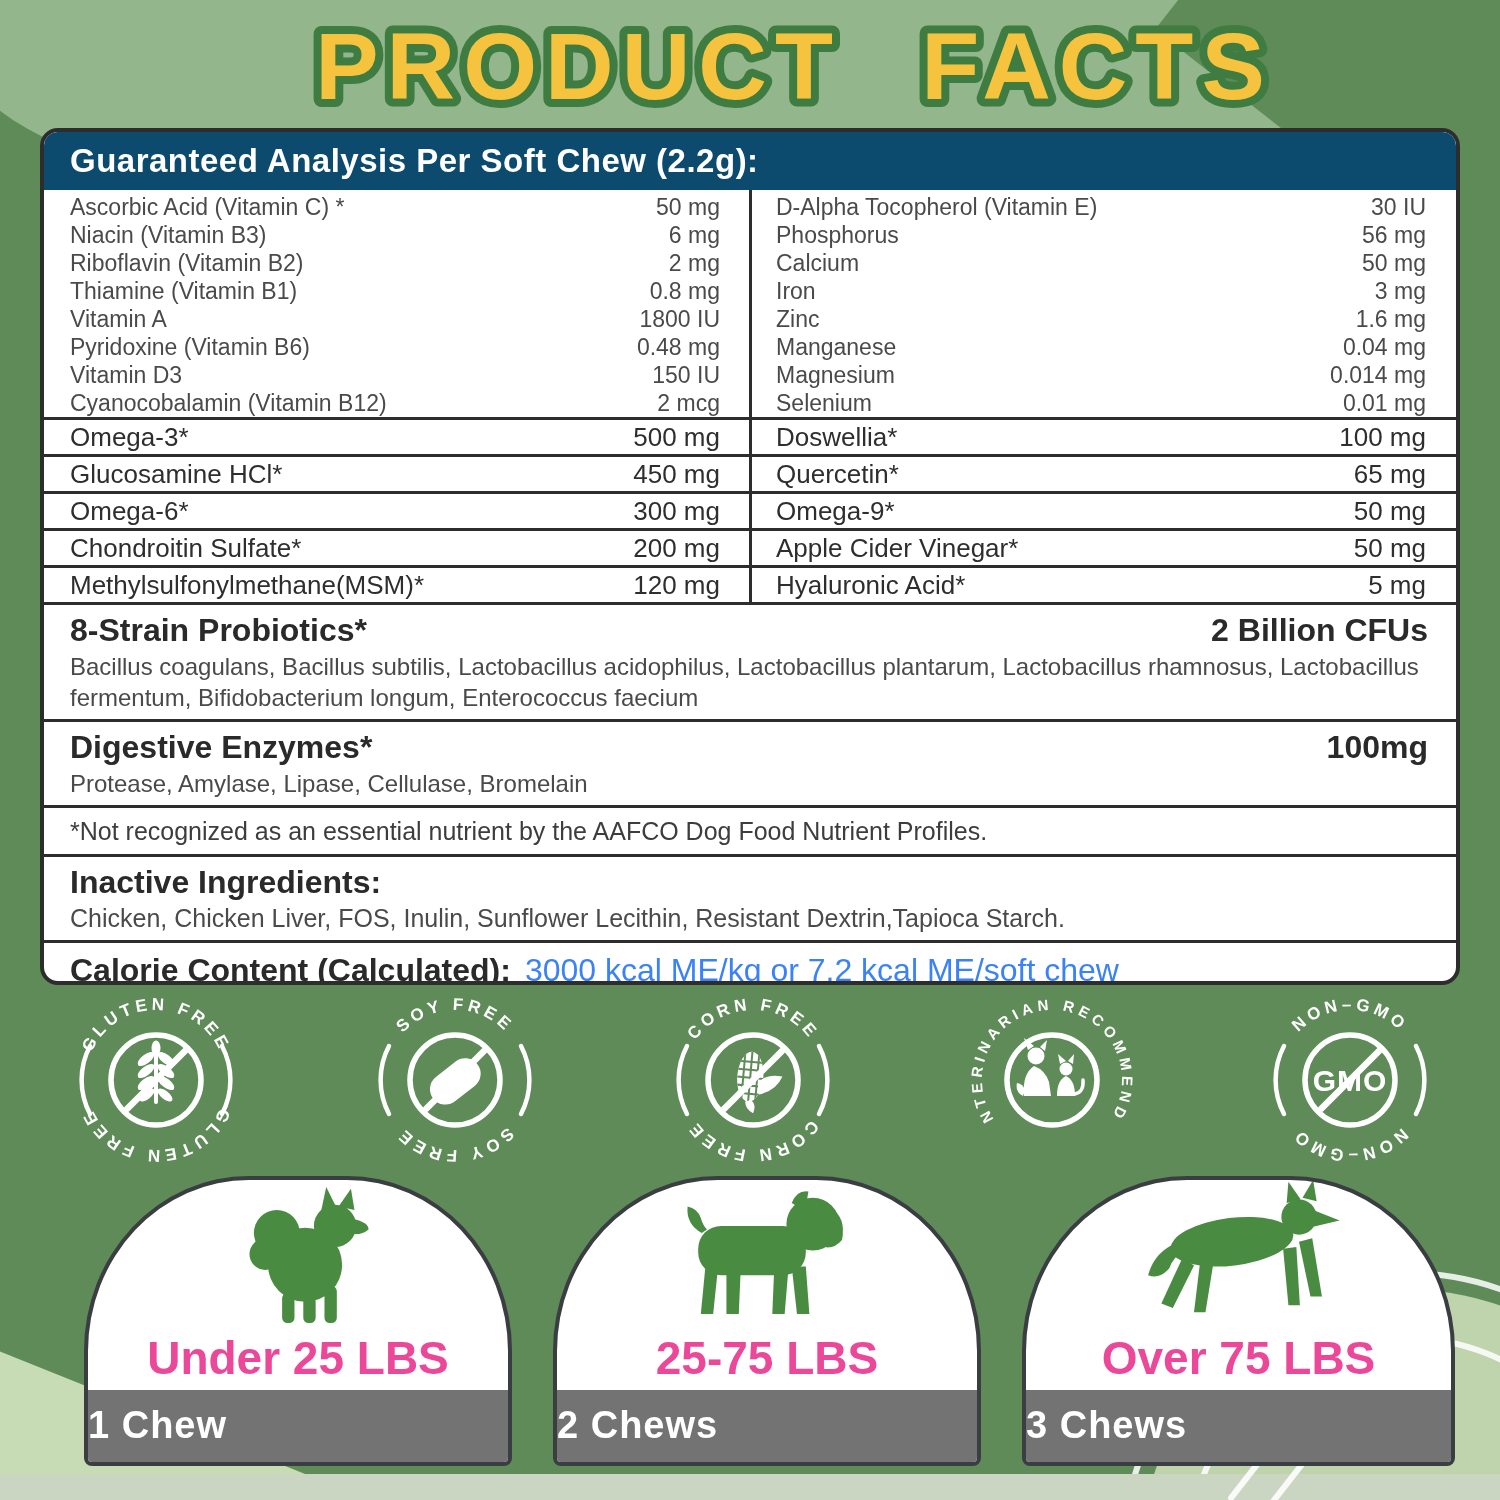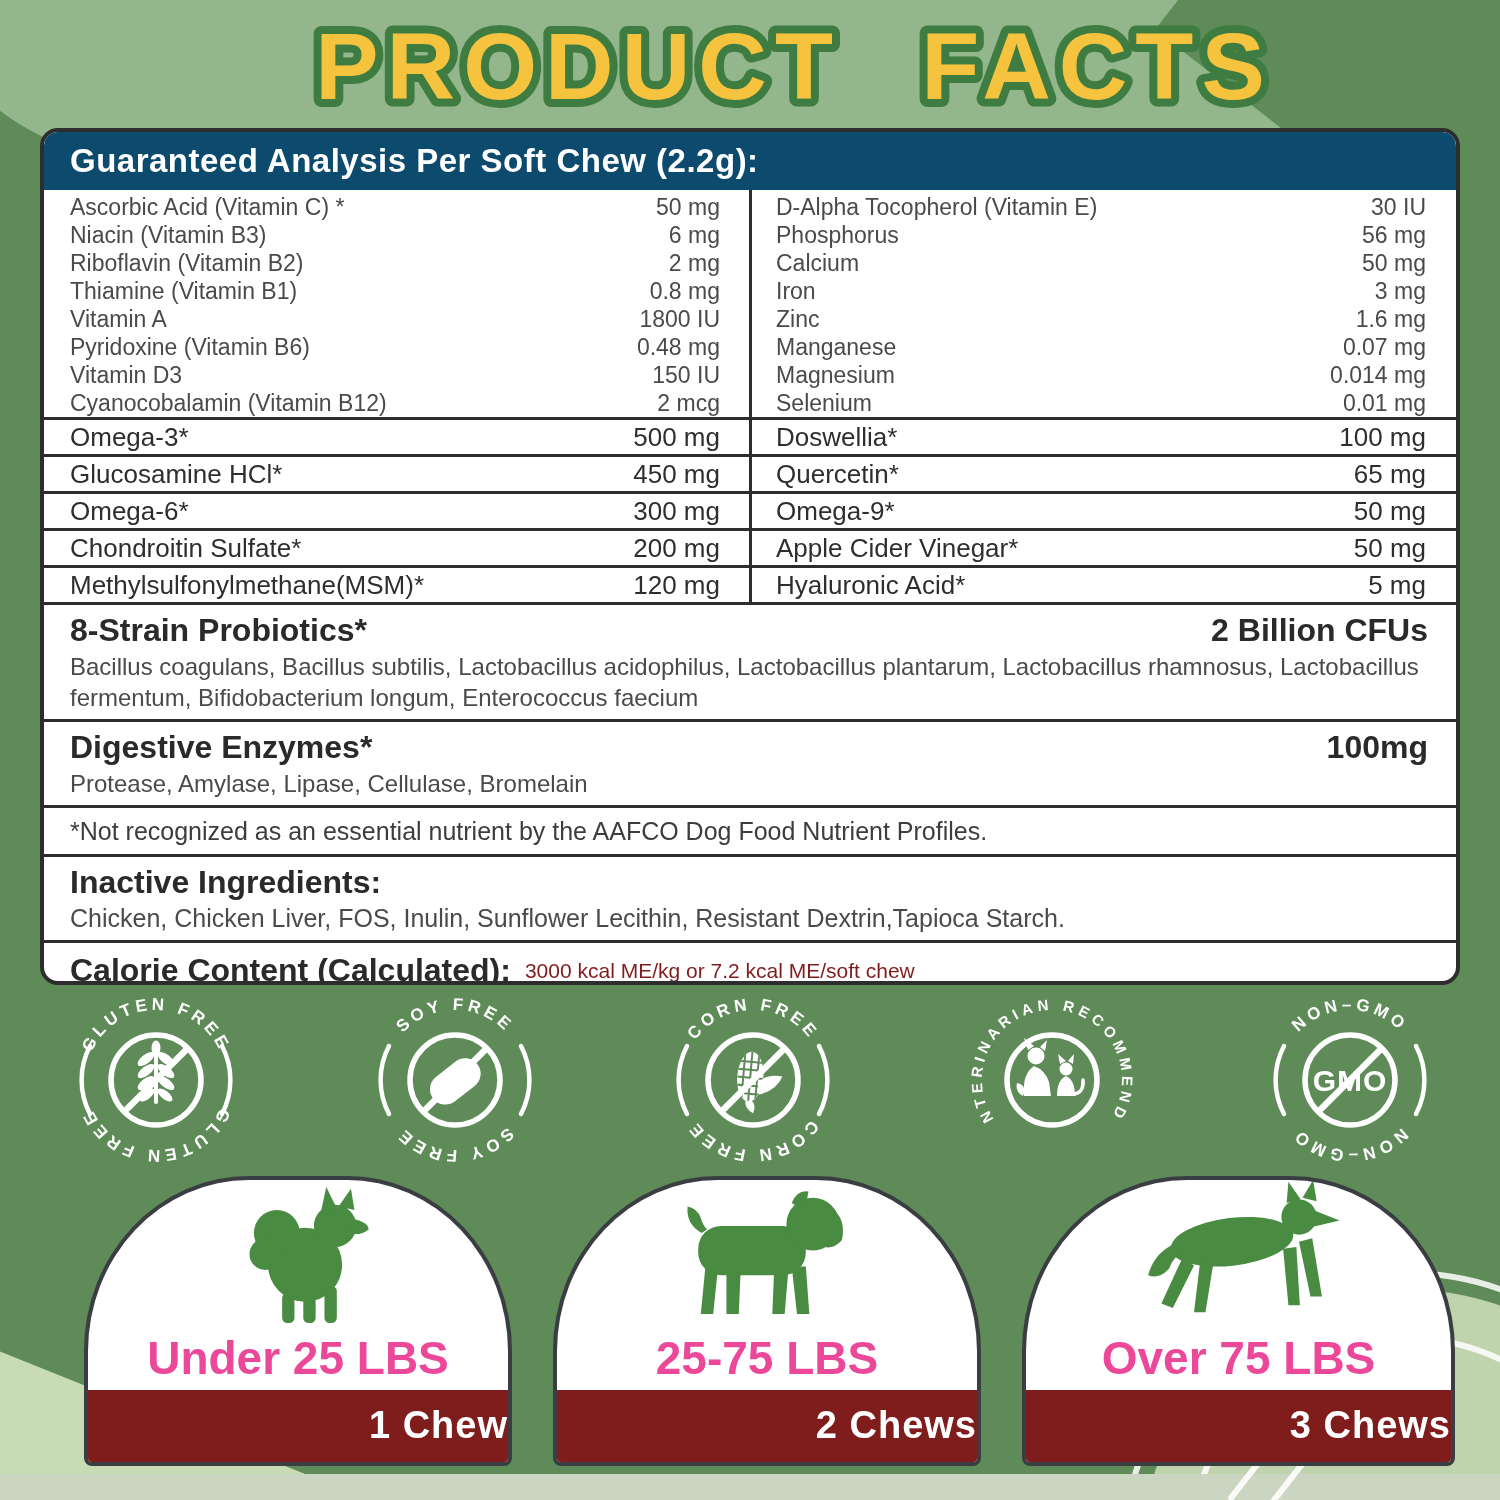--- a/index.html
+++ b/index.html
@@ -31,36 +31,36 @@
     padding:0 30px 0 26px;color:#4A4A4A;font-size:23px;}
   .brow{display:flex;justify-content:space-between;align-items:center;height:34px;
     border-top:3px solid #2D2D2D;padding:0 30px 0 26px;font-weight:normal;color:#2E2E2E;font-size:26px;}
   .section{border-top:3px solid #2D2D2D;padding:4px 28px 6px 26px;}
   .sec-head{display:flex;justify-content:space-between;font-weight:bold;font-size:32px;
     color:#2A2A2A;line-height:42px;}
   .sec-list{font-size:24px;color:#4A4A4A;line-height:31px;}
   .footnote{border-top:3px solid #2D2D2D;font-size:25px;color:#3D3D3D;padding:9px 28px 8px 26px;}
   .cal-line{display:flex;align-items:center;gap:14px;padding-top:5px;}
   .cal-head{font-weight:bold;font-size:32px;color:#2A2A2A;}
-  .cal-val{font-size:21px;color:#7f1d1d;}
+  .cal-val{font-size:32px;color:#3b82f6;}
 
   .badges{position:absolute;top:990px;left:0;width:1500px;z-index:2;display:flex;
     justify-content:space-between;padding:0 60px 0 66px;box-sizing:border-box;}
   .badge{width:180px;height:180px;}
   .badge text{fill:#fff;font-family:"Liberation Sans",sans-serif;font-weight:bold;}
 
   .cards{position:absolute;top:1176px;left:0;width:1500px;z-index:2;display:flex;
     justify-content:space-between;padding:0 45px 0 84px;box-sizing:border-box;}
   .card{width:420px;height:282px;background:#fff;border:4px solid #3A3D42;
     border-radius:165px 165px 8px 8px / 175px 175px 8px 8px;overflow:hidden;}
   .card3{width:425px;}
   .card-body{height:210px;display:flex;flex-direction:column;align-items:center;justify-content:flex-end;}
   .card-size{font-size:46px;font-weight:bold;color:#ec4899;line-height:52px;margin-bottom:6px;}
-  .card-footer{height:72px;background:#7f1d1d;color:#fff;font-size:38px;font-weight:bold;
-    text-align:right;line-height:70px;letter-spacing:1px;}
+  .card-footer{height:72px;background:#737373;color:#fff;font-size:38px;font-weight:bold;
+    text-align:left;line-height:70px;letter-spacing:1px;}
   .dog-svg{margin-bottom:2px;}
 </style>
 </head>
 <body>
 
 <div class="bg bg-light-band"></div>
 <div class="bg bg-wedge-tr"></div>
 <div class="bg bg-tri-bl"></div>
 <div class="bg bg-circle-br"></div>
 <div class="bg bg-ring bg-ring1"></div>
@@ -149,21 +149,21 @@
       <div class="vrow">
           <span>Iron</span>
           <span>3 mg</span>
         </div>
       <div class="vrow">
           <span>Zinc</span>
           <span>1.6 mg</span>
         </div>
       <div class="vrow">
           <span>Manganese</span>
-          <span>0.07 mg</span>
+          <span>0.04 mg</span>
         </div>
       <div class="vrow">
           <span>Magnesium</span>
           <span>0.014 mg</span>
         </div>
       <div class="vrow">
           <span>Selenium</span>
           <span>0.01 mg</span>
         </div>
       <div class="brow">

